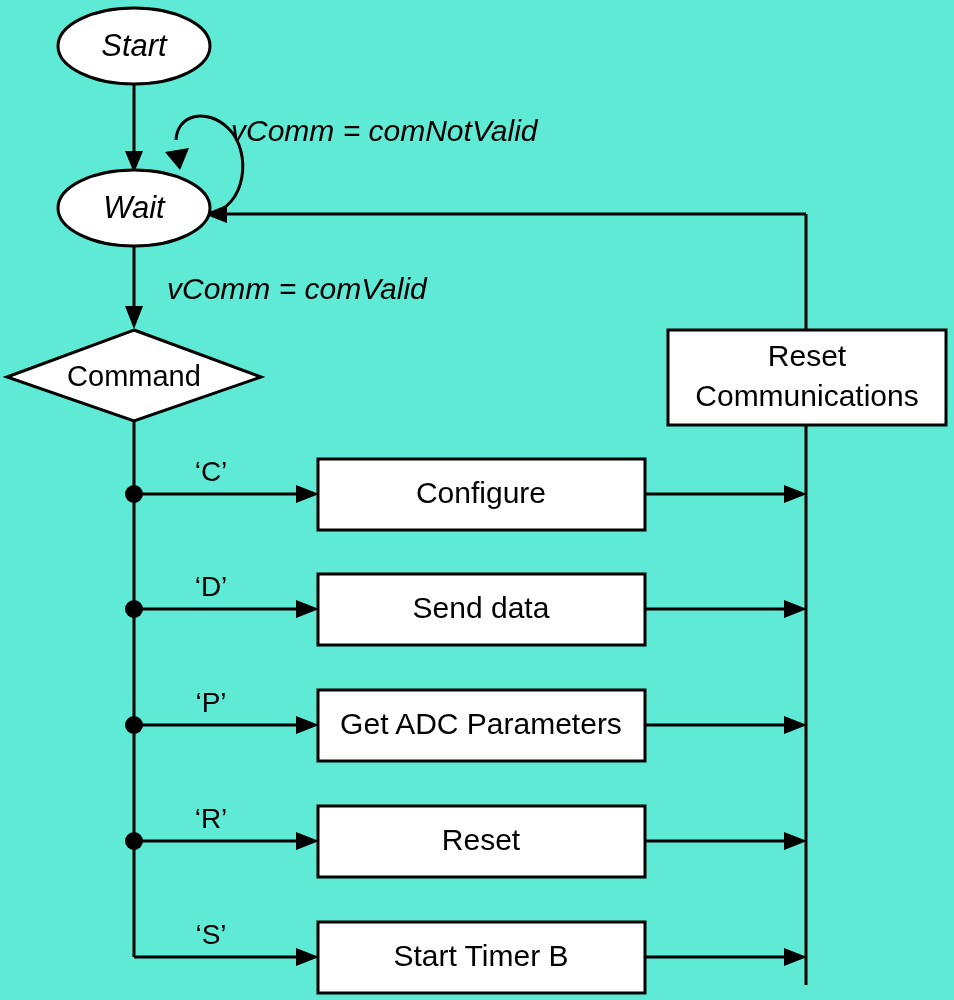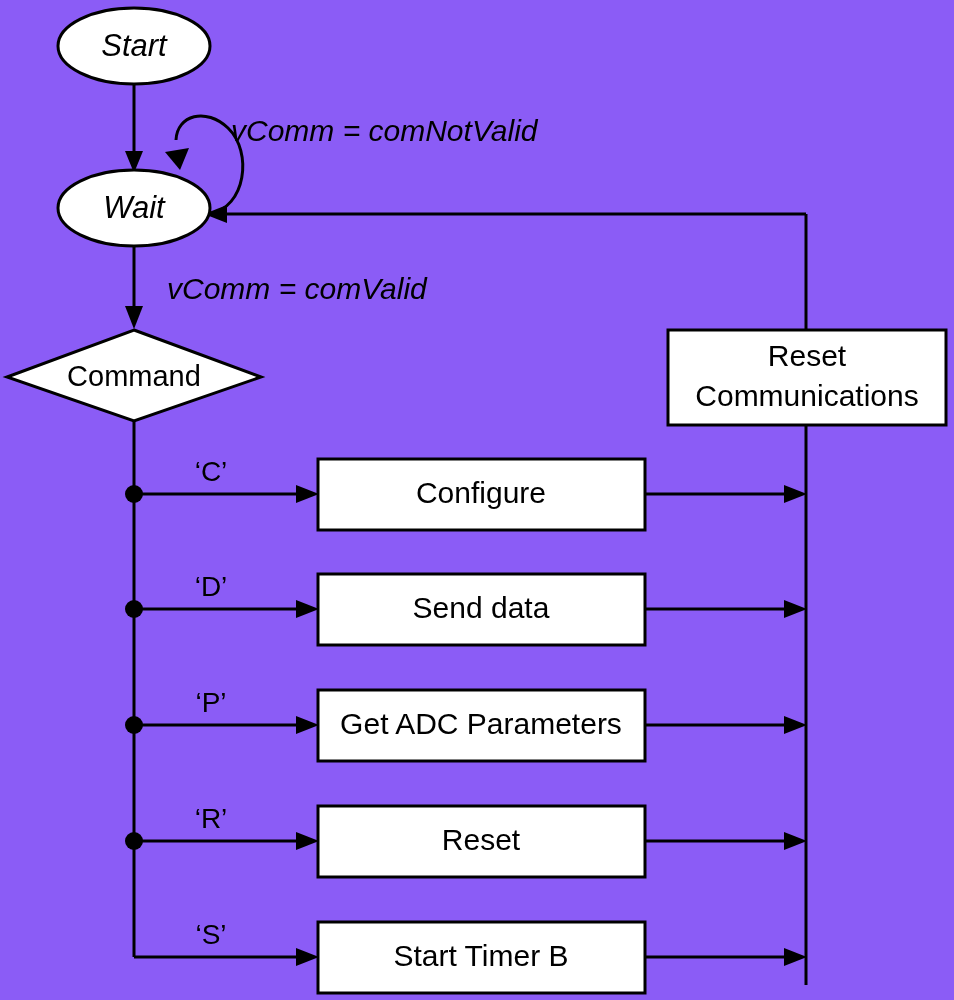--- a/index.html
+++ b/index.html
@@ -10,21 +10,21 @@
   body {
     width: 954px;
     height: 1000px;
     font-family: "Liberation Sans", sans-serif;
     overflow: hidden;
   }
   #flowchart-root {
     position: relative;
     width: 954px;
     height: 1000px;
-    background: #8b5cf6;
+    background: #5eead4;
   }
   svg.chart-svg {
     display: block;
     width: 954px;
     height: 1000px;
   }
   .shape-stroke {
     fill: #ffffff;
     stroke: #000000;
     stroke-width: 3;

